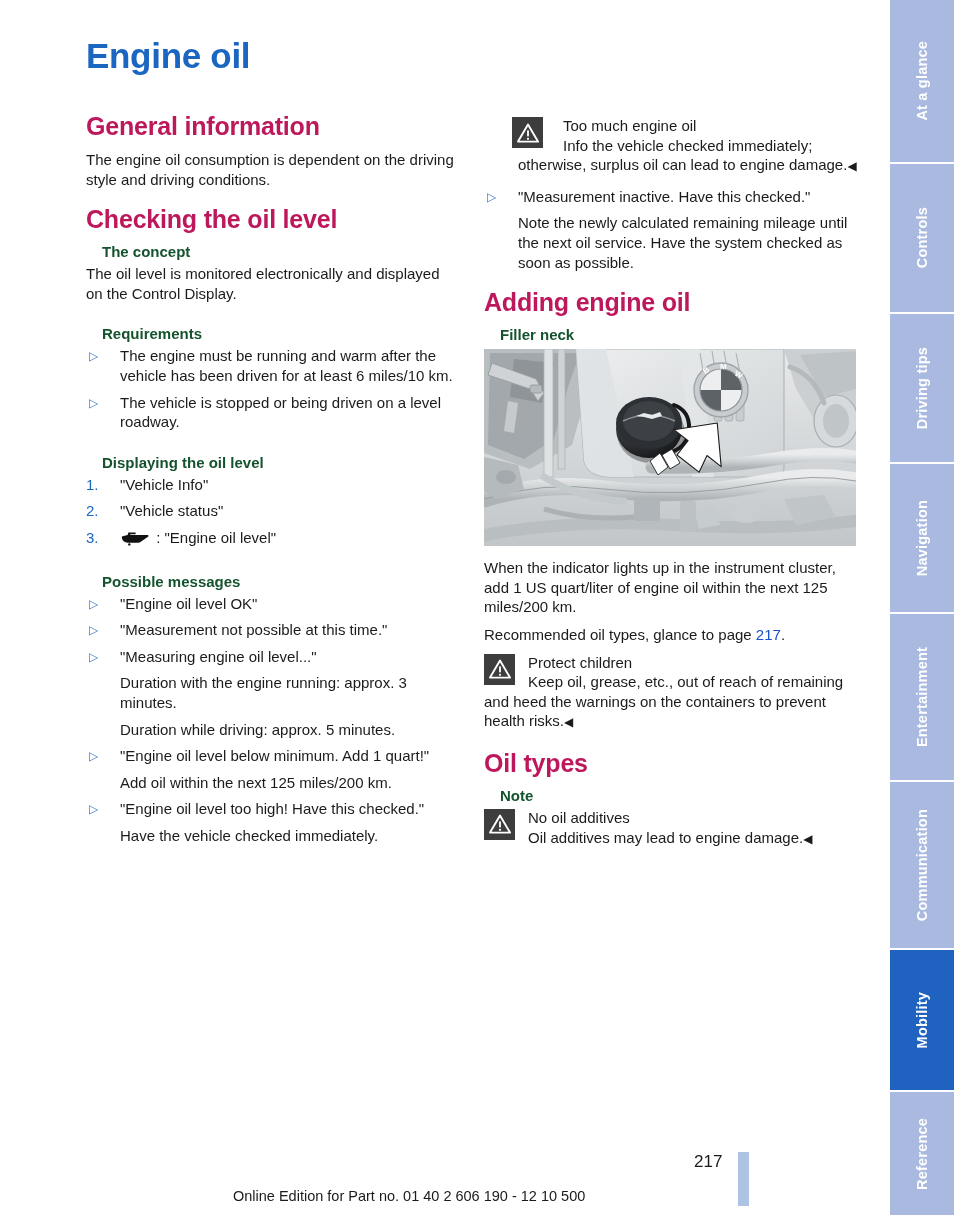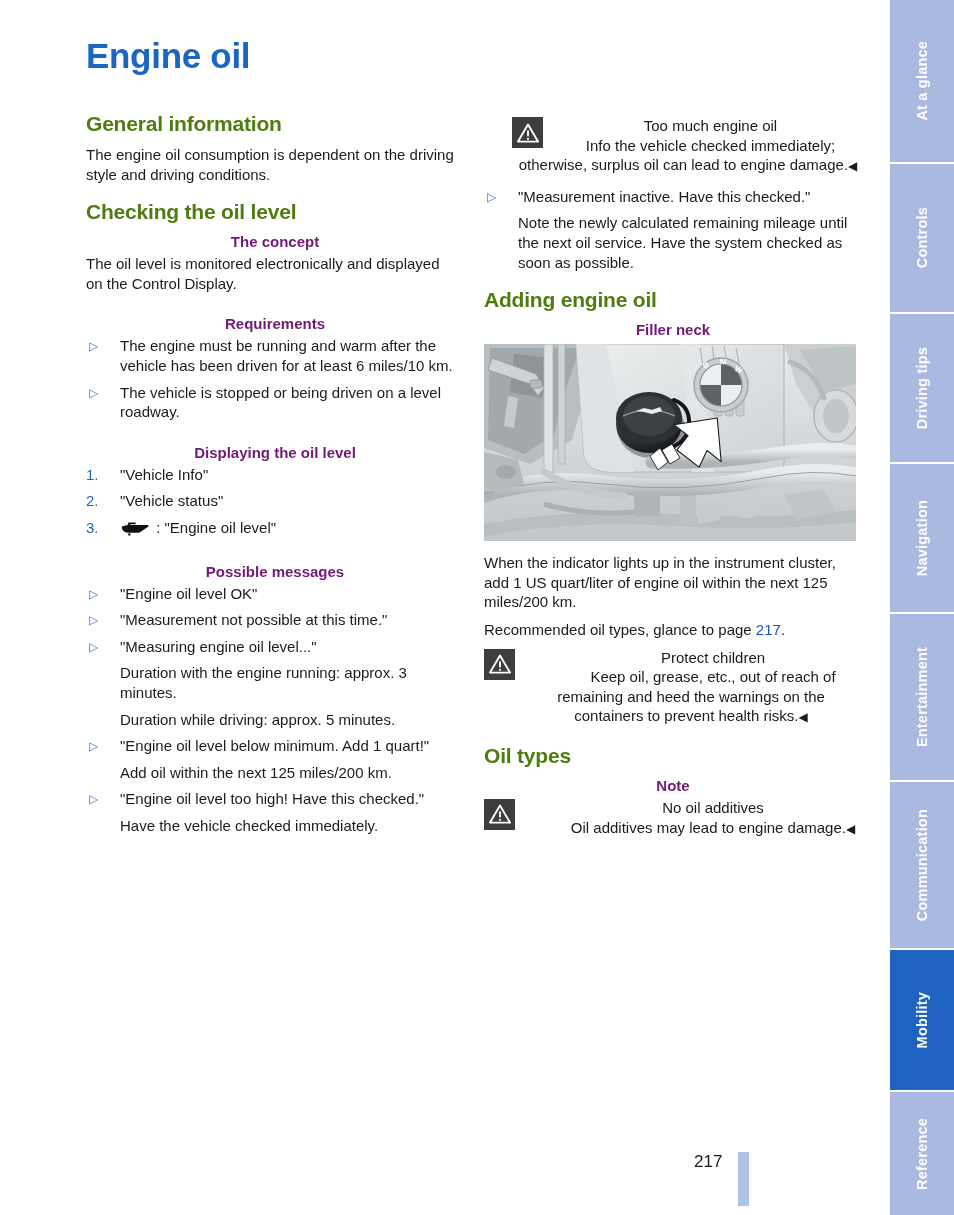--- a/index.html
+++ b/index.html
@@ -18,28 +18,27 @@
     font-size: 35px; font-weight: bold; color: #1a66c0;
     letter-spacing: -0.3px;
   }
 
   
   .col { position: absolute; top: 112px; width: 374px; }
   .col-left  { left: 86px; }
   .col-right { left: 484px; }
 
   h2.sec {
-    font-size: 21px; font-weight: bold; color: #4d7c0f;
+    font-size: 25px; font-weight: bold; color: #be185d;
     margin: 0 0 9px 0; letter-spacing: -0.2px;
   }
   h2.sec.gap { margin-top: 16px; }
   h3.sub {
-    font-size: 15px; font-weight: bold; color: #701a75;
-    margin: 22px 0 4px 4px;
-    text-align: center;
+    font-size: 15px; font-weight: bold; color: #14532d;
+    margin: 22px 0 4px 16px;
   }
   h3.sub.first { margin-top: 0; }
 
   p.body {
     font-size: 15px; line-height: 19.6px; color: #1b1b1b;
     margin: 0 0 8px 0;
   }
 
   
   ul.tri, ol.num { list-style: none; margin: 0 0 0 0; padding: 0; }
@@ -65,23 +64,23 @@
   .oilcan-icon { display:inline-block; vertical-align:-3px; margin-right:2px; }
 
   
   .warn { position: relative; margin: 4px 0 10px 0; }
   .warn .wicon {
     position: absolute; top: 1px; width: 31px; height: 31px;
     background: #3d3d3d; display: flex; align-items: center; justify-content: center;
   }
   .warn-indent .wicon { left: 28px; }
   .warn-flush  .wicon { left: 0px; }
-  .warn .wtext { font-size: 15px; line-height: 19.6px; text-align: center; }
+  .warn .wtext { font-size: 15px; line-height: 19.6px; }
   .warn-indent .wtext { padding-left: 34px; }
-  .warn-flush  .wtext { padding-left: 0px; margin-left: 40px; }
+  .warn-flush  .wtext { padding-left: 0px; }
   .warn .wtitle { display:block; padding-left: 45px; }
   .warn .wbody  { display:block; text-indent: 45px; }
   .warn-flush .wtitle { padding-left: 44px; }
   .warn-flush .wbody  { text-indent: 44px; }
   .endmark { font-size: 12px; }
 
   
   .figure {
     width: 372px; height: 197px; margin: 6px 0 12px 0;
     position: relative; overflow: hidden; background: #d6d9da;
@@ -408,14 +407,15 @@
     <div class="tab active" style="top:950px;height:140px;">
         <span>Mobility</span>
       </div>
     <div class="tab" style="top:1092px;height:123px;">
         <span>Reference</span>
       </div>
   </div>
 
   <div class="page-num">217</div>
   <div class="page-bar"></div>
+  <div class="footer-note">Online Edition for Part no. 01 40 2 606 190 - 12 10 500</div>
 
 </div>
 
 </body></html>

